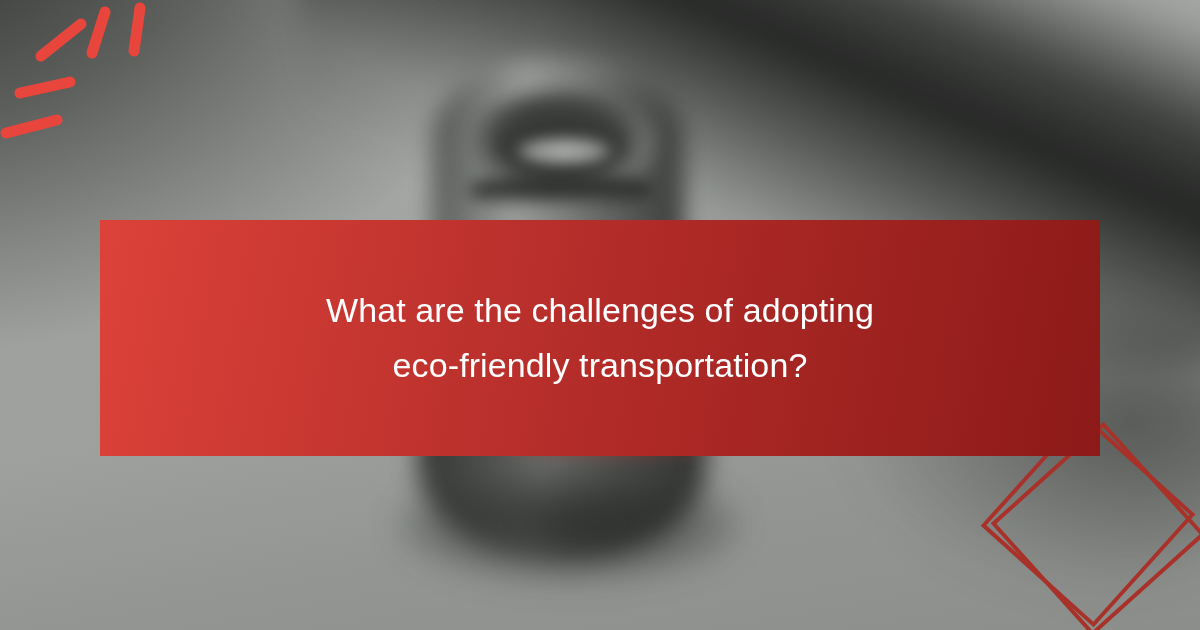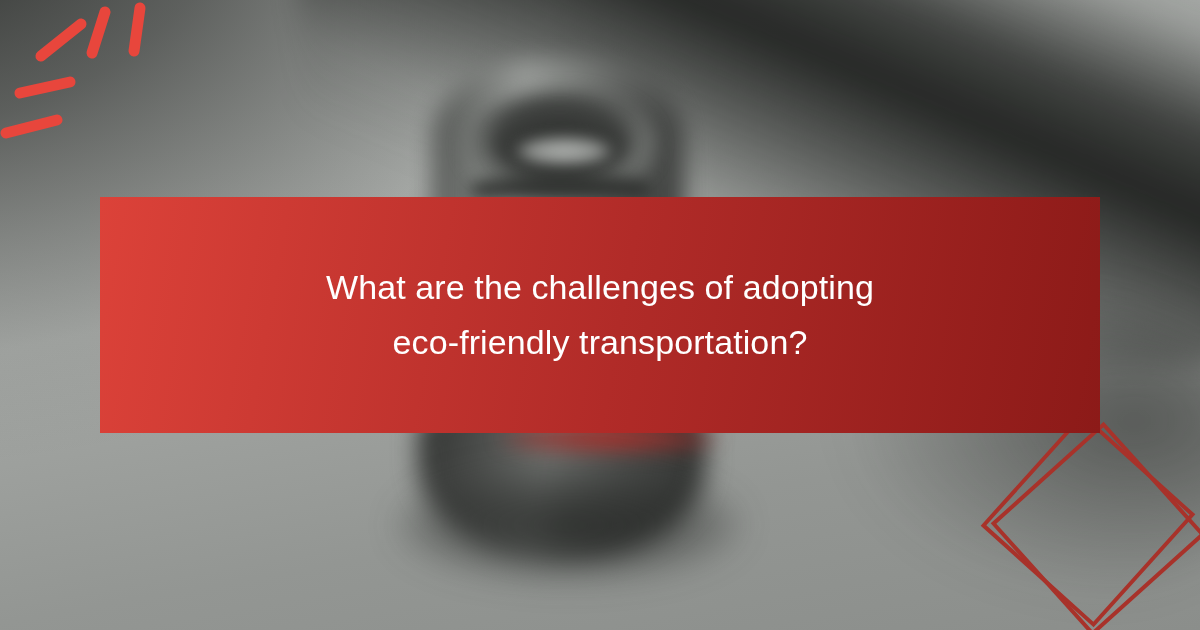--- a/index.html
+++ b/index.html
@@ -211,18 +211,18 @@
       </g>
   </svg>
 
   <svg class="squares" viewBox="0 0 230 230">
     <g id="square-shapes" fill="none">
         <rect x="44" y="46" width="148" height="148" stroke="#A8322A" stroke-width="4" transform="rotate(42 118 120)"></rect>
         <rect x="54" y="55" width="148" height="148" stroke="#A8322A" stroke-width="4" transform="rotate(48 128 129)"></rect>
       </g>
   </svg>
 
-  <div id="banner" style="background: linear-gradient(100deg, rgb(220, 66, 57) 0%, rgb(177, 43, 40) 52%, rgb(140, 26, 24) 100%);">
+  <div id="banner" style="background: linear-gradient(100deg, rgb(220, 66, 57) 0%, rgb(177, 43, 40) 52%, rgb(140, 26, 24) 100%); margin-top: 23px;">
     <h1 id="banner-title">What are the challenges of adopting
 eco-friendly transportation?</h1>
   </div>
 
 </div>
 
 </body></html>

